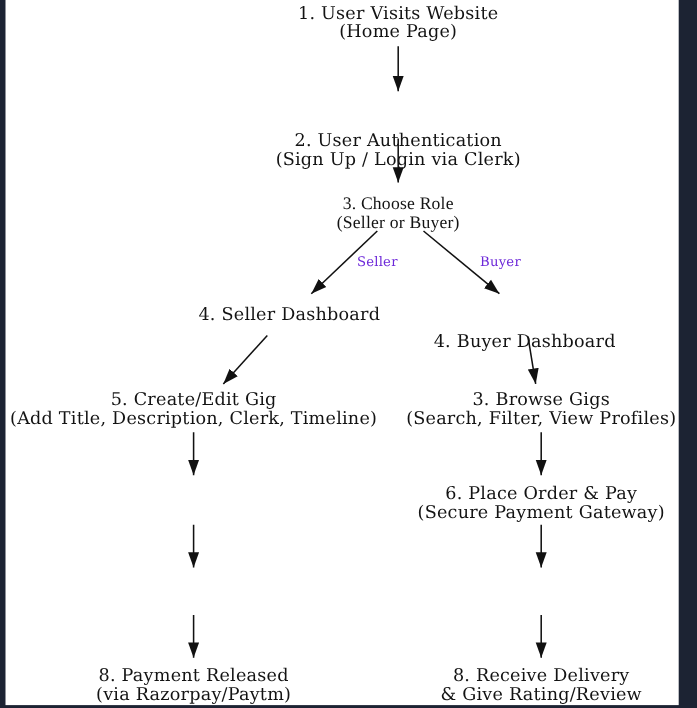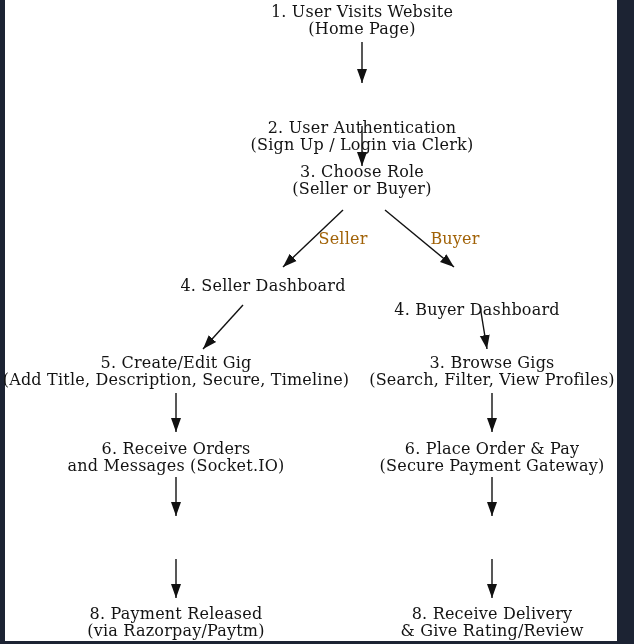--- a/index.html
+++ b/index.html
@@ -38,30 +38,30 @@
     text-align: center;
     color: #131313;
     font-size: 16px;
     line-height: 17px;
     letter-spacing: 0.2px;
     white-space: nowrap;
   }
   .edge-label {
     position: absolute;
     transform: translateX(-50%);
-    color: #a16207;
-    font-size: 16px;
+    color: #6d28d9;
+    font-size: 12px;
     line-height: 17px;
     letter-spacing: 0.2px;
     white-space: nowrap;
   }
   
   .n-step1   { left: 357px; top: 3px; }
   .n-step2   { left: 357px; top: 87px; margin-top: 32px; }
-  .n-step3   { left: 357px; top: 163px; }
+  .n-step3   { left: 357px; top: 177px; font-family: Liberation Serif, serif; }
   .n-seller4 { left: 258px; top: 277px; text-align: right; }
   .n-buyer4  { left: 472px; top: 277px; margin-top: 24px; }
   .n-seller5 { left: 171px; top: 354px; text-align: center; }
   .n-buyer5  { left: 487px; top: 354px; }
   .n-seller6 { left: 171px; top: 440px; }
   .n-buyer6  { left: 487px; top: 440px; }
   .n-seller7 { left: 171px; top: 529px; }
   .n-buyer7  { left: 487px; top: 520px; }
   .n-seller8 { left: 171px; top: 605px; }
   .n-buyer8  { left: 487px; top: 605px; }
@@ -115,32 +115,28 @@
     <div class="node n-seller4">
       <div>4. Seller Dashboard</div>
     </div>
 
     <div class="node n-buyer4">
       <div>4. Buyer Dashboard</div>
     </div>
 
     <div class="node n-seller5">
       <div>5. Create/Edit Gig</div>
-      <div>(Add Title, Description, Secure, Timeline)</div>
+      <div>(Add Title, Description, Clerk, Timeline)</div>
     </div>
 
     <div class="node n-buyer5">
       <div>3. Browse Gigs</div>
       <div>(Search, Filter, View Profiles)</div>
     </div>
 
-    <div class="node n-seller6">
-      <div>6. Receive Orders</div>
-      <div>and Messages (Socket.IO)</div>
-    </div>
 
     <div class="node n-buyer6">
       <div>6. Place Order &amp; Pay</div>
       <div>(Secure Payment Gateway)</div>
     </div>
 
 
 
     <div class="node n-seller8">
       <div>8. Payment Released</div>

